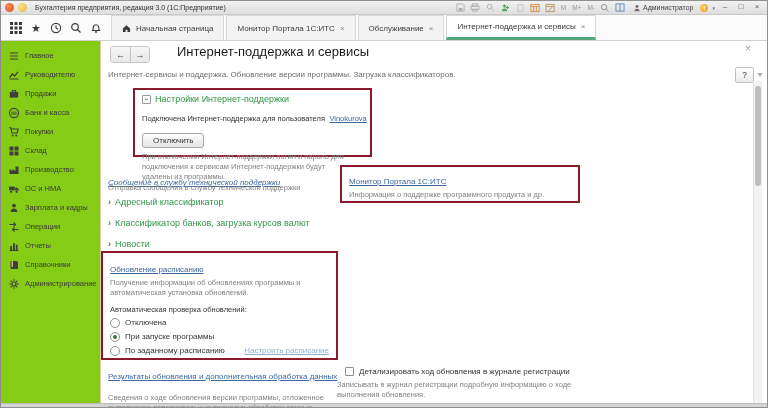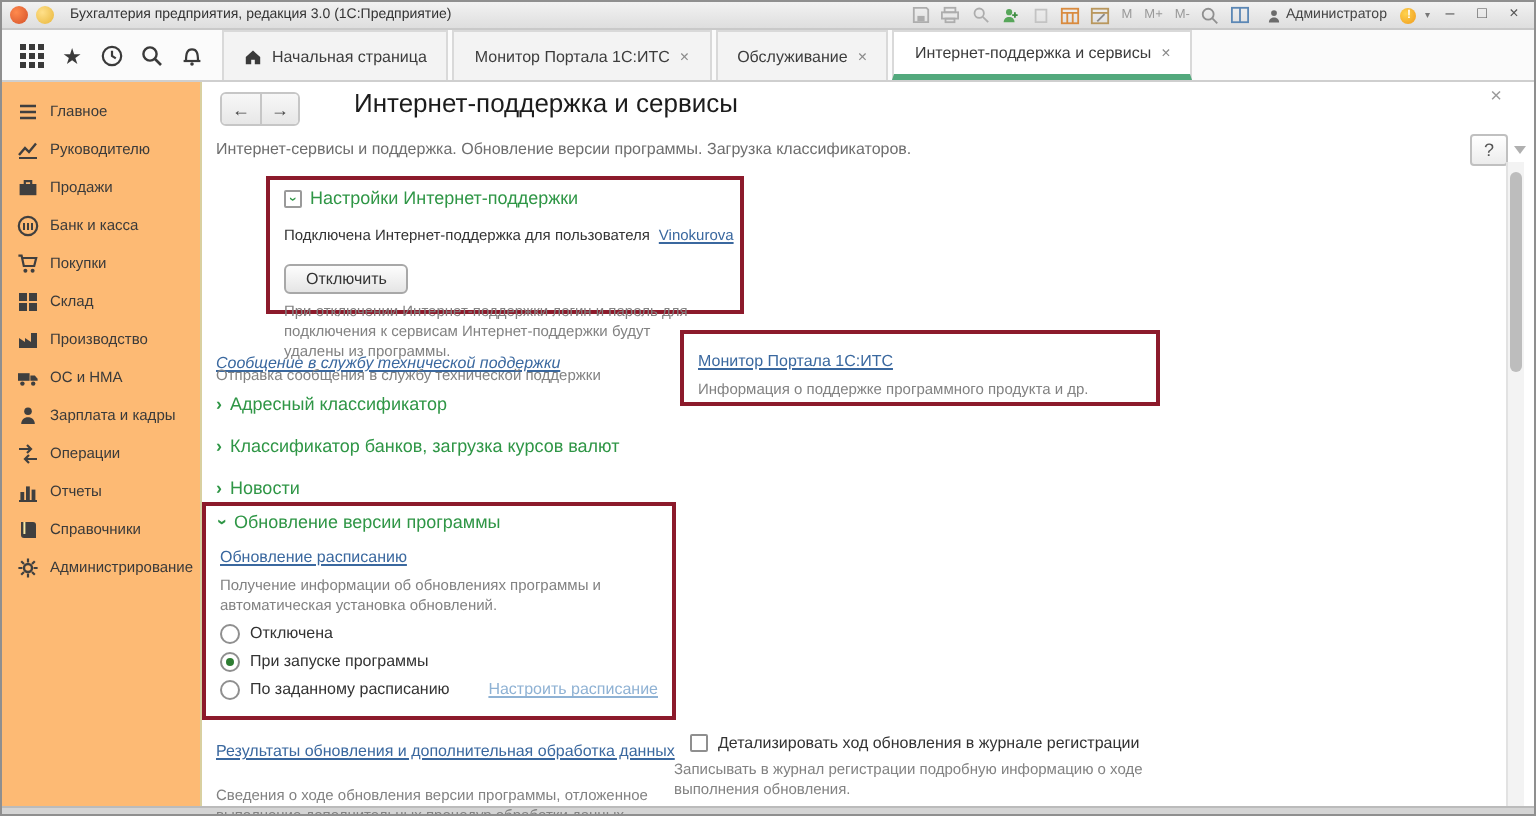--- a/index.html
+++ b/index.html
@@ -28,21 +28,21 @@
   .quickbar { display:flex; align-items:center; gap:6px; padding:0 8px 5px 8px; }
   .qicon { width:14px; height:14px; display:inline-flex; align-items:center; justify-content:center; color:#3a3a3a; font-size:11px; }
   .tabs { display:flex; align-items:flex-end; height:26px; }
   .tab { height:25px; display:flex; align-items:center; gap:5px; padding:0 10px; font-size:8px; color:#3c3c3c;
          background:#f3f3f3; border:1px solid #d9d9d9; border-bottom:none; margin-right:2px; white-space:nowrap; }
   .tab.active { background:#ffffff; border-bottom:3px solid #53a97d; padding-bottom:0; }
   .tab .x { color:#8a8a8a; font-size:8px; }
 
   
   .bodyrow { display:flex; height:362px; }
-  .sidebar { width:100px; background:#fdba74; border-right:1px solid #d9d0a0; padding-top:5px; flex:none; }
+  .sidebar { width:100px; background:#84cc16; border-right:1px solid #d9d0a0; padding-top:5px; flex:none; }
   .s-item { display:flex; align-items:center; gap:5px; height:19px; padding-left:7px; color:#3a3a3a; font-size:7.5px; cursor:default; white-space:nowrap; }
   .sicon { width:12px; height:12px; flex:none; }
 
   .main { flex:1; position:relative; background:#fff; }
 
   .page-close { position:absolute; top:2px; right:16px; color:#9a9a9a; font-size:10px; }
   .navgrp { position:absolute; left:9px; top:5px; display:flex; border:1px solid #c6c6c6; border-radius:3px; overflow:hidden; }
   .navbtn { width:19px; height:15px; background:linear-gradient(#f7f7f7,#e7e7e7); color:#444; font-size:9px;
             display:flex; align-items:center; justify-content:center; }
   .navbtn + .navbtn { border-left:1px solid #c6c6c6; }
@@ -379,26 +379,23 @@
         <span class="chev">›</span>
         <span>Новости</span>
       </div>
 
       <div class="hl-box box2">
         <div><span class="lnk">Монитор Портала 1С:ИТС</span></div>
         <div class="desc" style="margin-top:2px;">Информация о поддержке программного продукта и др.</div>
       </div>
 
       <div class="hl-box box3">
-        <div class="green-h">
-          <span class="chev down">›</span>
-          <span>Обновление версии программы</span>
-        </div>
         <div style="margin-top:2px;"><span class="lnk">Обновление расписанию</span></div>
         <div class="desc" style="margin-top:2px; width:205px;">Получение информации об обновлениях программы и автоматическая установка обновлений.</div>
+        <div class="dark-t" style="margin-top:7px;">Автоматическая проверка обновлений:</div>
         <div class="radio-row">
           <span class="radio"></span>
           <span class="radio-lbl">Отключена</span>
         </div>
         <div class="radio-row">
           <span class="radio sel"></span>
           <span class="radio-lbl">При запуске программы</span>
         </div>
         <div class="radio-row" style="justify-content:space-between;">
           <span style="display:flex; align-items:center; gap:5px;">

